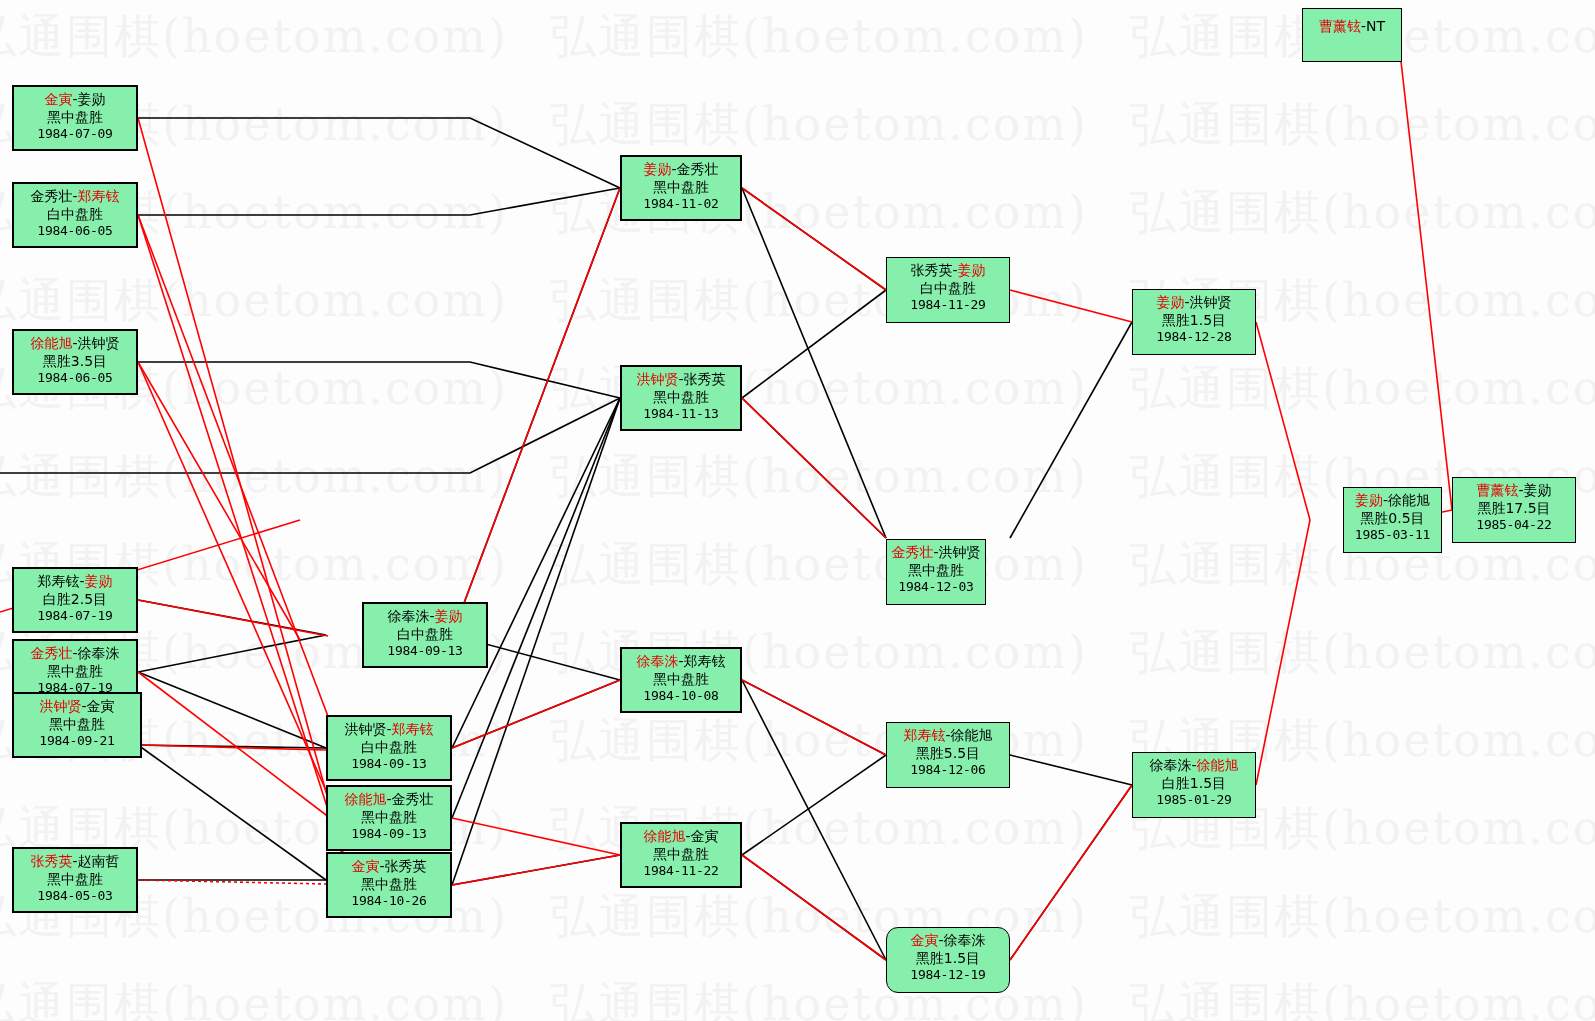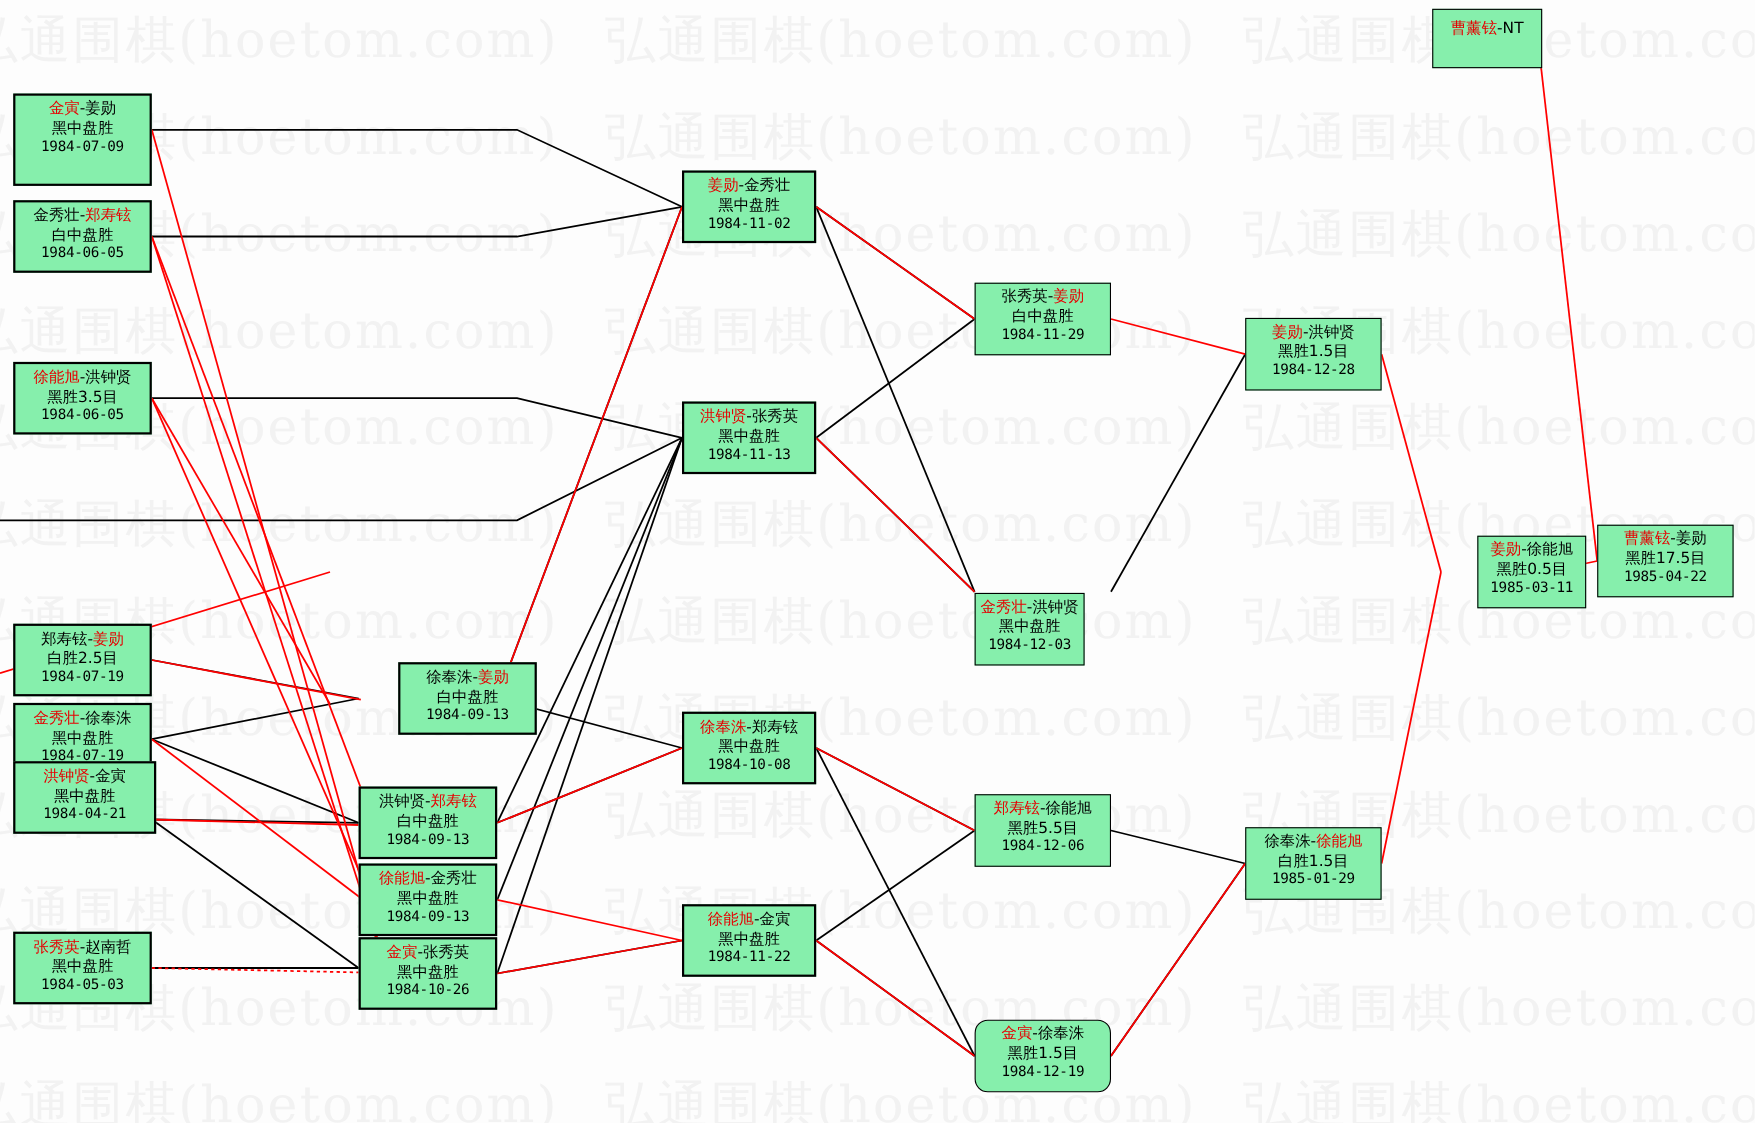--- a/index.html
+++ b/index.html
@@ -153,21 +153,21 @@
       <path d="M1010,960 L1132,785" stroke="#ff0000"></path>
 
       <path d="M1256,322 L1310,520" stroke="#ff0000"></path>
       <path d="M1256,785 L1310,520" stroke="#ff0000"></path>
 
       <path d="M1404,520 L1452,510" stroke="#ff0000"></path>
       <path d="M1398,35  L1452,510" stroke="#ff0000"></path>
     </g>
   </svg>
 
-<div class="node" style="left: 12px; top: 85px; width: 126px; height: 84px;">
+<div class="node" style="left: 12px; top: 85px; width: 126px; height: 66px;">
       <span class="ln players"><span class="w">金寅</span><span class="dash">-</span><span class="l">姜勋</span></span>
       <span class="ln result">黑中盘胜</span>
       <span class="ln date">1984-07-09</span>
     </div>
     <div class="node" style="left: 12px; top: 182px; width: 126px; height: 66px;">
       <span class="ln players"><span class="l">金秀壮</span><span class="dash">-</span><span class="w">郑寿铉</span></span>
       <span class="ln result">白中盘胜</span>
       <span class="ln date">1984-06-05</span>
     </div>
     <div class="node" style="left: 12px; top: 329px; width: 126px; height: 66px;">
@@ -181,21 +181,21 @@
       <span class="ln date">1984-07-19</span>
     </div>
     <div class="node" style="left: 12px; top: 639px; width: 126px; height: 79px;">
       <span class="ln players"><span class="w">金秀壮</span><span class="dash">-</span><span class="l">徐奉洙</span></span>
       <span class="ln result">黑中盘胜</span>
       <span class="ln date">1984-07-19</span>
     </div>
     <div class="node" style="left: 12px; top: 692px; width: 130px; height: 66px;">
       <span class="ln players"><span class="w">洪钟贤</span><span class="dash">-</span><span class="l">金寅</span></span>
       <span class="ln result">黑中盘胜</span>
-      <span class="ln date">1984-04-21</span>
+      <span class="ln date">1984-09-21</span>
     </div>
     <div class="node" style="left: 12px; top: 847px; width: 126px; height: 66px;">
       <span class="ln players"><span class="w">张秀英</span><span class="dash">-</span><span class="l">赵南哲</span></span>
       <span class="ln result">黑中盘胜</span>
       <span class="ln date">1984-05-03</span>
     </div>
     <div class="node" style="left: 326px; top: 602px; width: 126px; height: 66px; margin-left: 36px;">
       <span class="ln players"><span class="l">徐奉洙</span><span class="dash">-</span><span class="w">姜勋</span></span>
       <span class="ln result">白中盘胜</span>
       <span class="ln date">1984-09-13</span>

